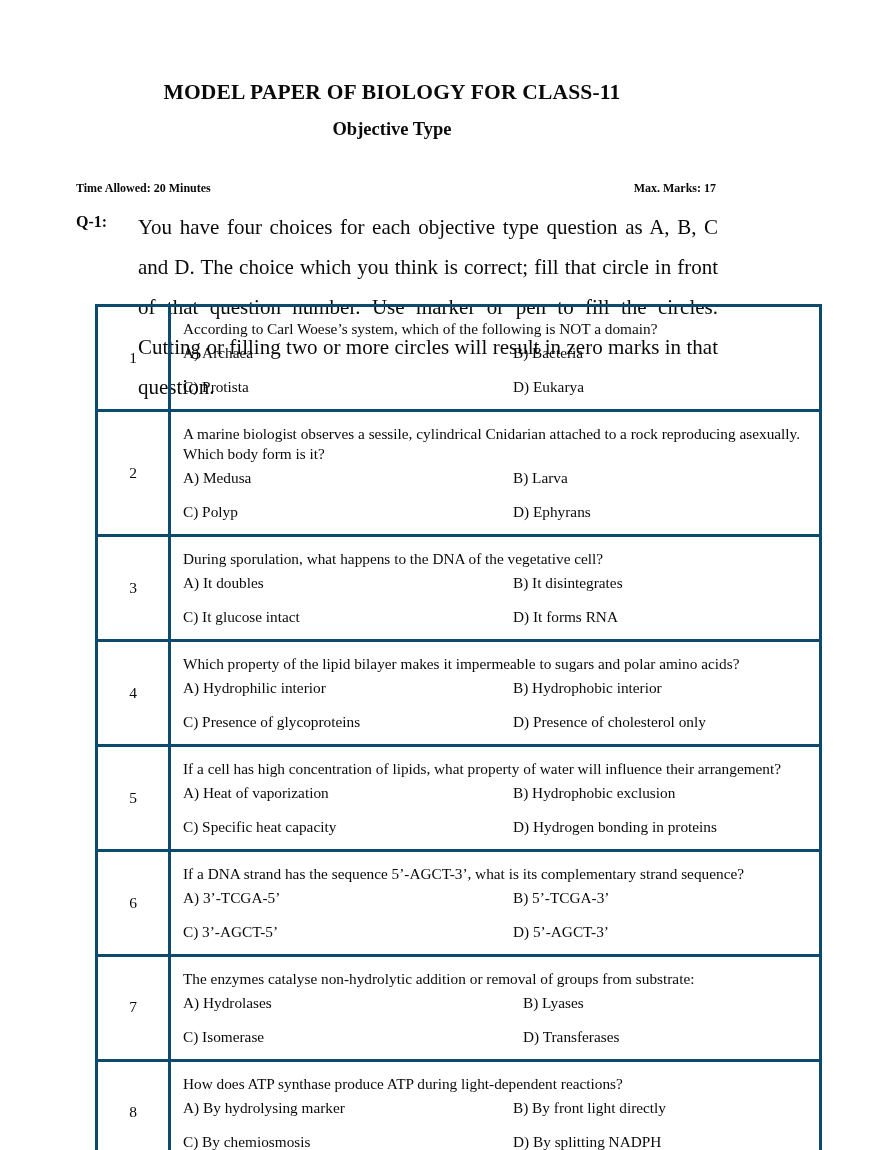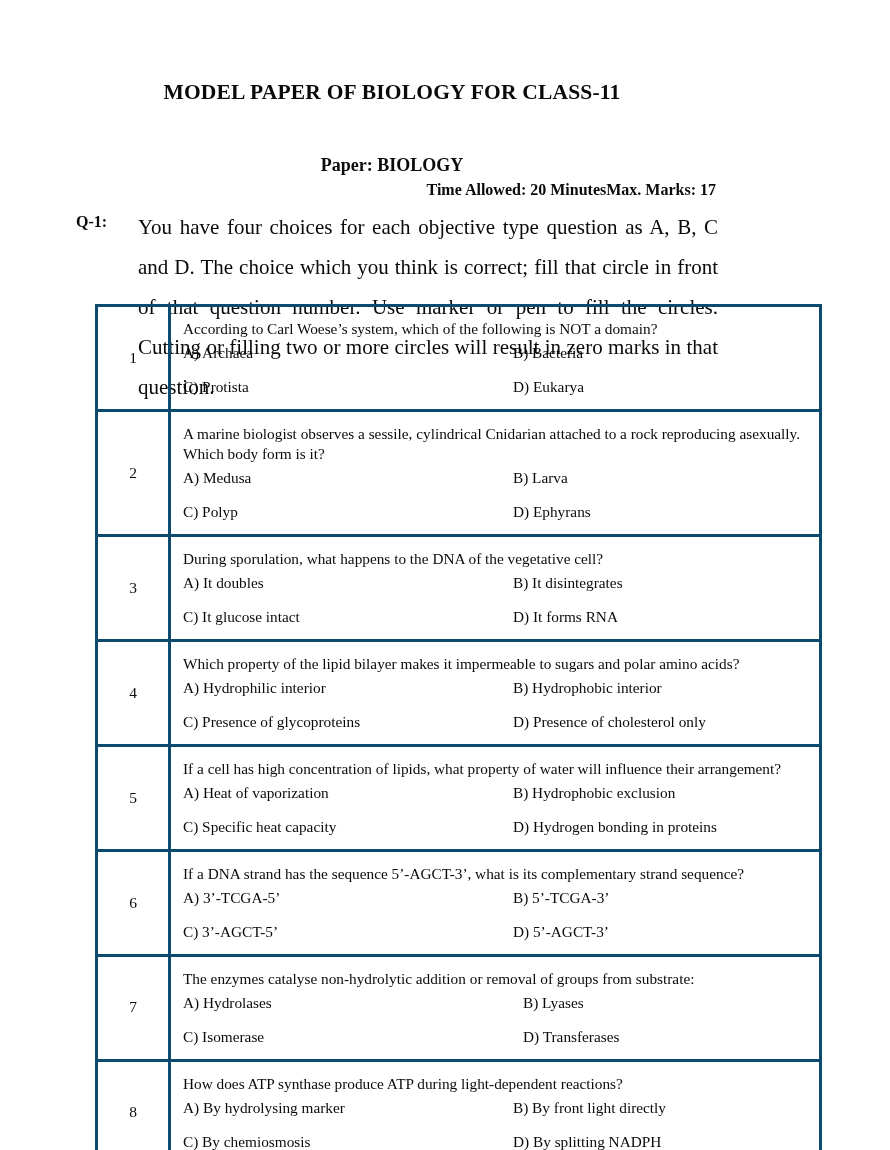--- a/index.html
+++ b/index.html
@@ -49,23 +49,23 @@
     font-size: 18px;
     font-weight: bold;
   }
 
   .meta-row {
     position: absolute;
     top: 181px;
     left: 76px;
     right: 68px;
     display: flex;
-    justify-content: flex-end;
+    justify-content: space-between;
     align-items: baseline;
-    font-size: 16px;
+    font-size: 12px;
     font-weight: bold;
   }
 
   
   .instr {
     position: absolute;
     top: 207px;
     left: 76px;
     right: 66px;
     display: flex;
@@ -145,21 +145,21 @@
   tr.indent-right .opt-d {
     padding-left: 10px;
   }
 </style>
 </head>
 <body>
 
 <div class="page">
 
   <div class="hdr title-main">MODEL PAPER OF BIOLOGY FOR CLASS-11</div>
-  <div class="hdr title-paper">Paper: BIOLOGY</div>
+  <div class="hdr title-sub">Objective Type</div>
 
   <div class="meta-row">
     <span>Time Allowed: 20 Minutes</span>
     <span>Max. Marks: 17</span>
   </div>
 
   <div class="instr">
     <div class="instr-label">Q-1:</div>
     <div class="instr-text">You have four choices for each objective type question as A, B, C and D. The choice which you think is correct; fill that circle in front of that question number. Use marker or pen to fill the circles. Cutting or filling two or more circles will result in zero marks in that question.</div>
   </div>

